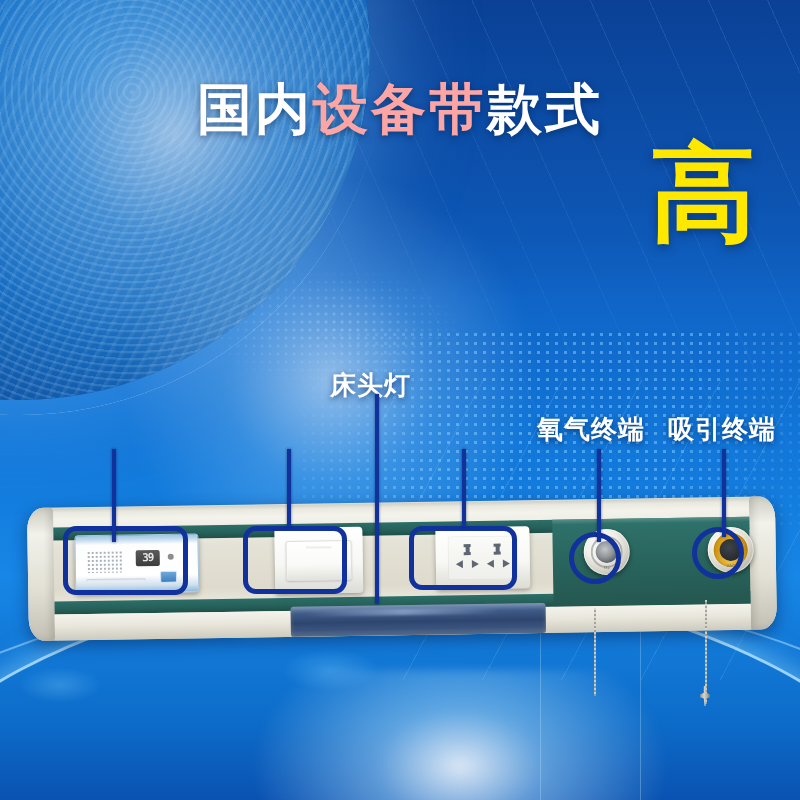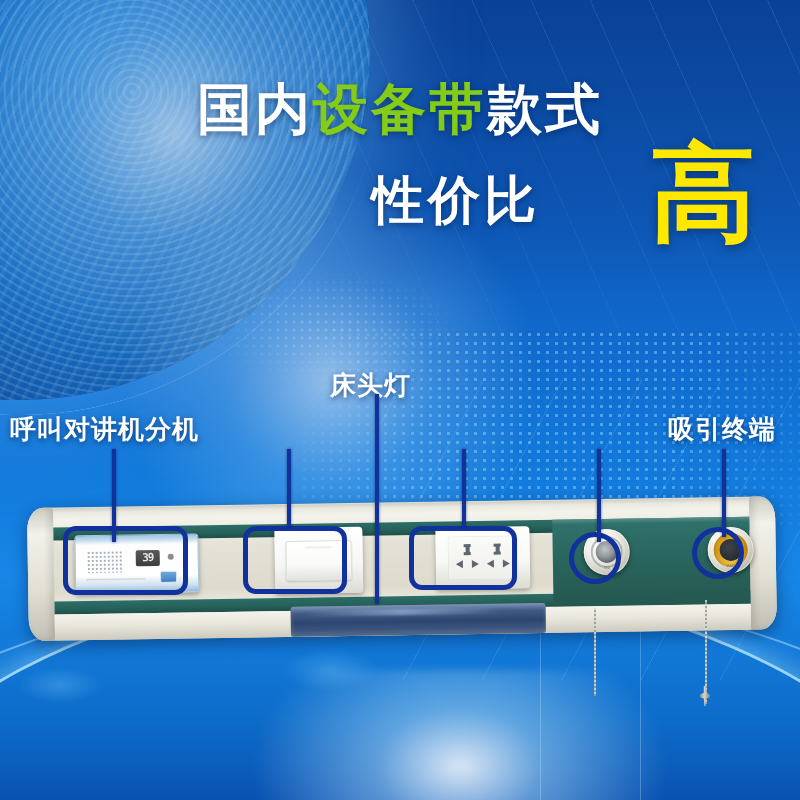--- a/index.html
+++ b/index.html
@@ -134,21 +134,21 @@
     position:absolute; left:0; right:0; top:82px;
     text-align:center; z-index:6;
     line-height:1;
   }
   .hl1 {
     font-size:55px; font-weight:bold; letter-spacing:3px;
     white-space:nowrap;
     text-shadow:0 2px 7px rgba(0,25,70,.55);
   }
   .w { color:#ffffff; }
-  .y { color:#84cc16; }
+  .y { color:#fca5a5; }
   .hl2wrap {
     position:absolute; left:0; right:0; top:148px; height:110px; z-index:6;
   }
   .hl2 {
     position:absolute; left:372px; top:18px;
     font-size:52px; font-weight:bold; color:#ffffff; letter-spacing:4px;
     text-shadow:0 2px 7px rgba(0,25,70,.55);
     white-space:nowrap;
   }
   .hl-big {
@@ -399,21 +399,20 @@
   <div class="arc arc-big2"></div>
   <div class="bottom-burst"></div>
 </div>
 
 <div class="headline">
   <div class="hl1">
     <span class="w">国内</span><span class="y">设备带</span><span class="w">款式</span>
   </div>
 </div>
 <div class="hl2wrap">
-  <div class="hl2">性价比</div>
   <div class="hl-big">高</div>
 </div>
 
 <div class="panel-wrap">
   <div class="panel">
     <div class="panel-body"></div>
     <div class="cap cap-l"></div>
     <div class="cap cap-r"></div>
 
     <div class="stripe stripe-top"></div>
@@ -463,22 +462,22 @@
   <div class="cord-weight" style="left:700px; top:678px;"></div>
 
   <div class="hl-box" style="left:63px;  top:518px; width:125px; height:69px;"></div>
   <div class="hl-box" style="left:243px; top:518px; width:104px; height:68px;"></div>
   <div class="hl-box" style="left:409px; top:518px; width:108px; height:64px;"></div>
   <div class="hl-circle" style="left:569px; top:524px; width:52px;  height:52px;"></div>
   <div class="hl-circle" style="left:692px; top:519px; width:52px;  height:52px;"></div>
 </div>
 
 <div class="labels">
-  <div class="lbl" style="left:10px;  top:412px;">呼叫对讲机分机</div>
   <div class="lbl" style="left:330px; top:368px;">床头灯</div>
+  <div class="lbl" style="left:537px; top:412px;">氧气终端</div>
   <div class="lbl" style="left:668px; top:412px;">吸引终端</div>
 
   <div class="leader" style="left:112px; top:449px; height:93px;"></div>
   <div class="leader" style="left:287px; top:449px; height:78px;"></div>
   <div class="leader" style="left:375px; top:394px; height:210px;"></div>
   <div class="leader" style="left:462px; top:449px; height:78px;"></div>
   <div class="leader" style="left:597px; top:449px; height:93px;"></div>
   <div class="leader" style="left:722px; top:449px; height:88px;"></div>
 </div>
 

